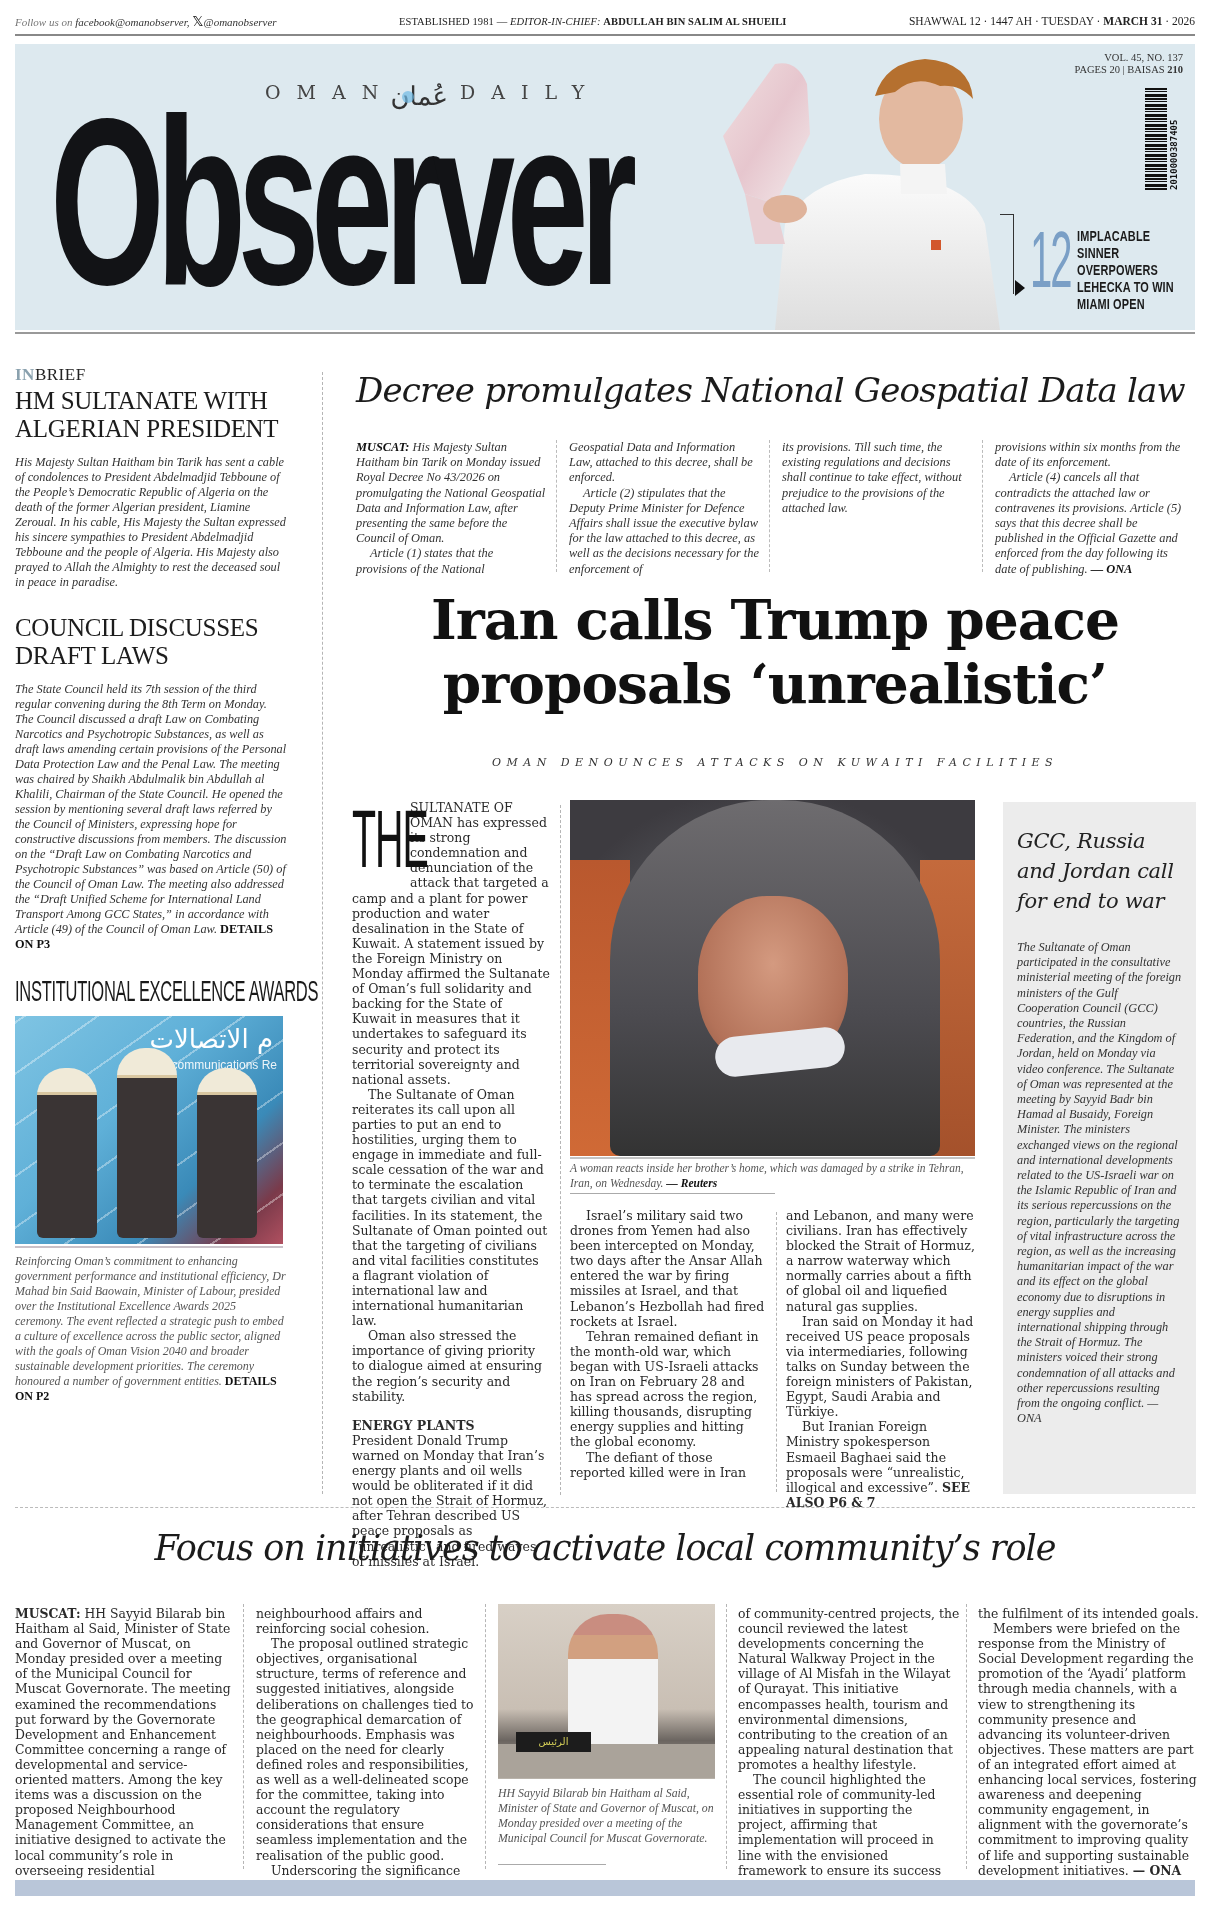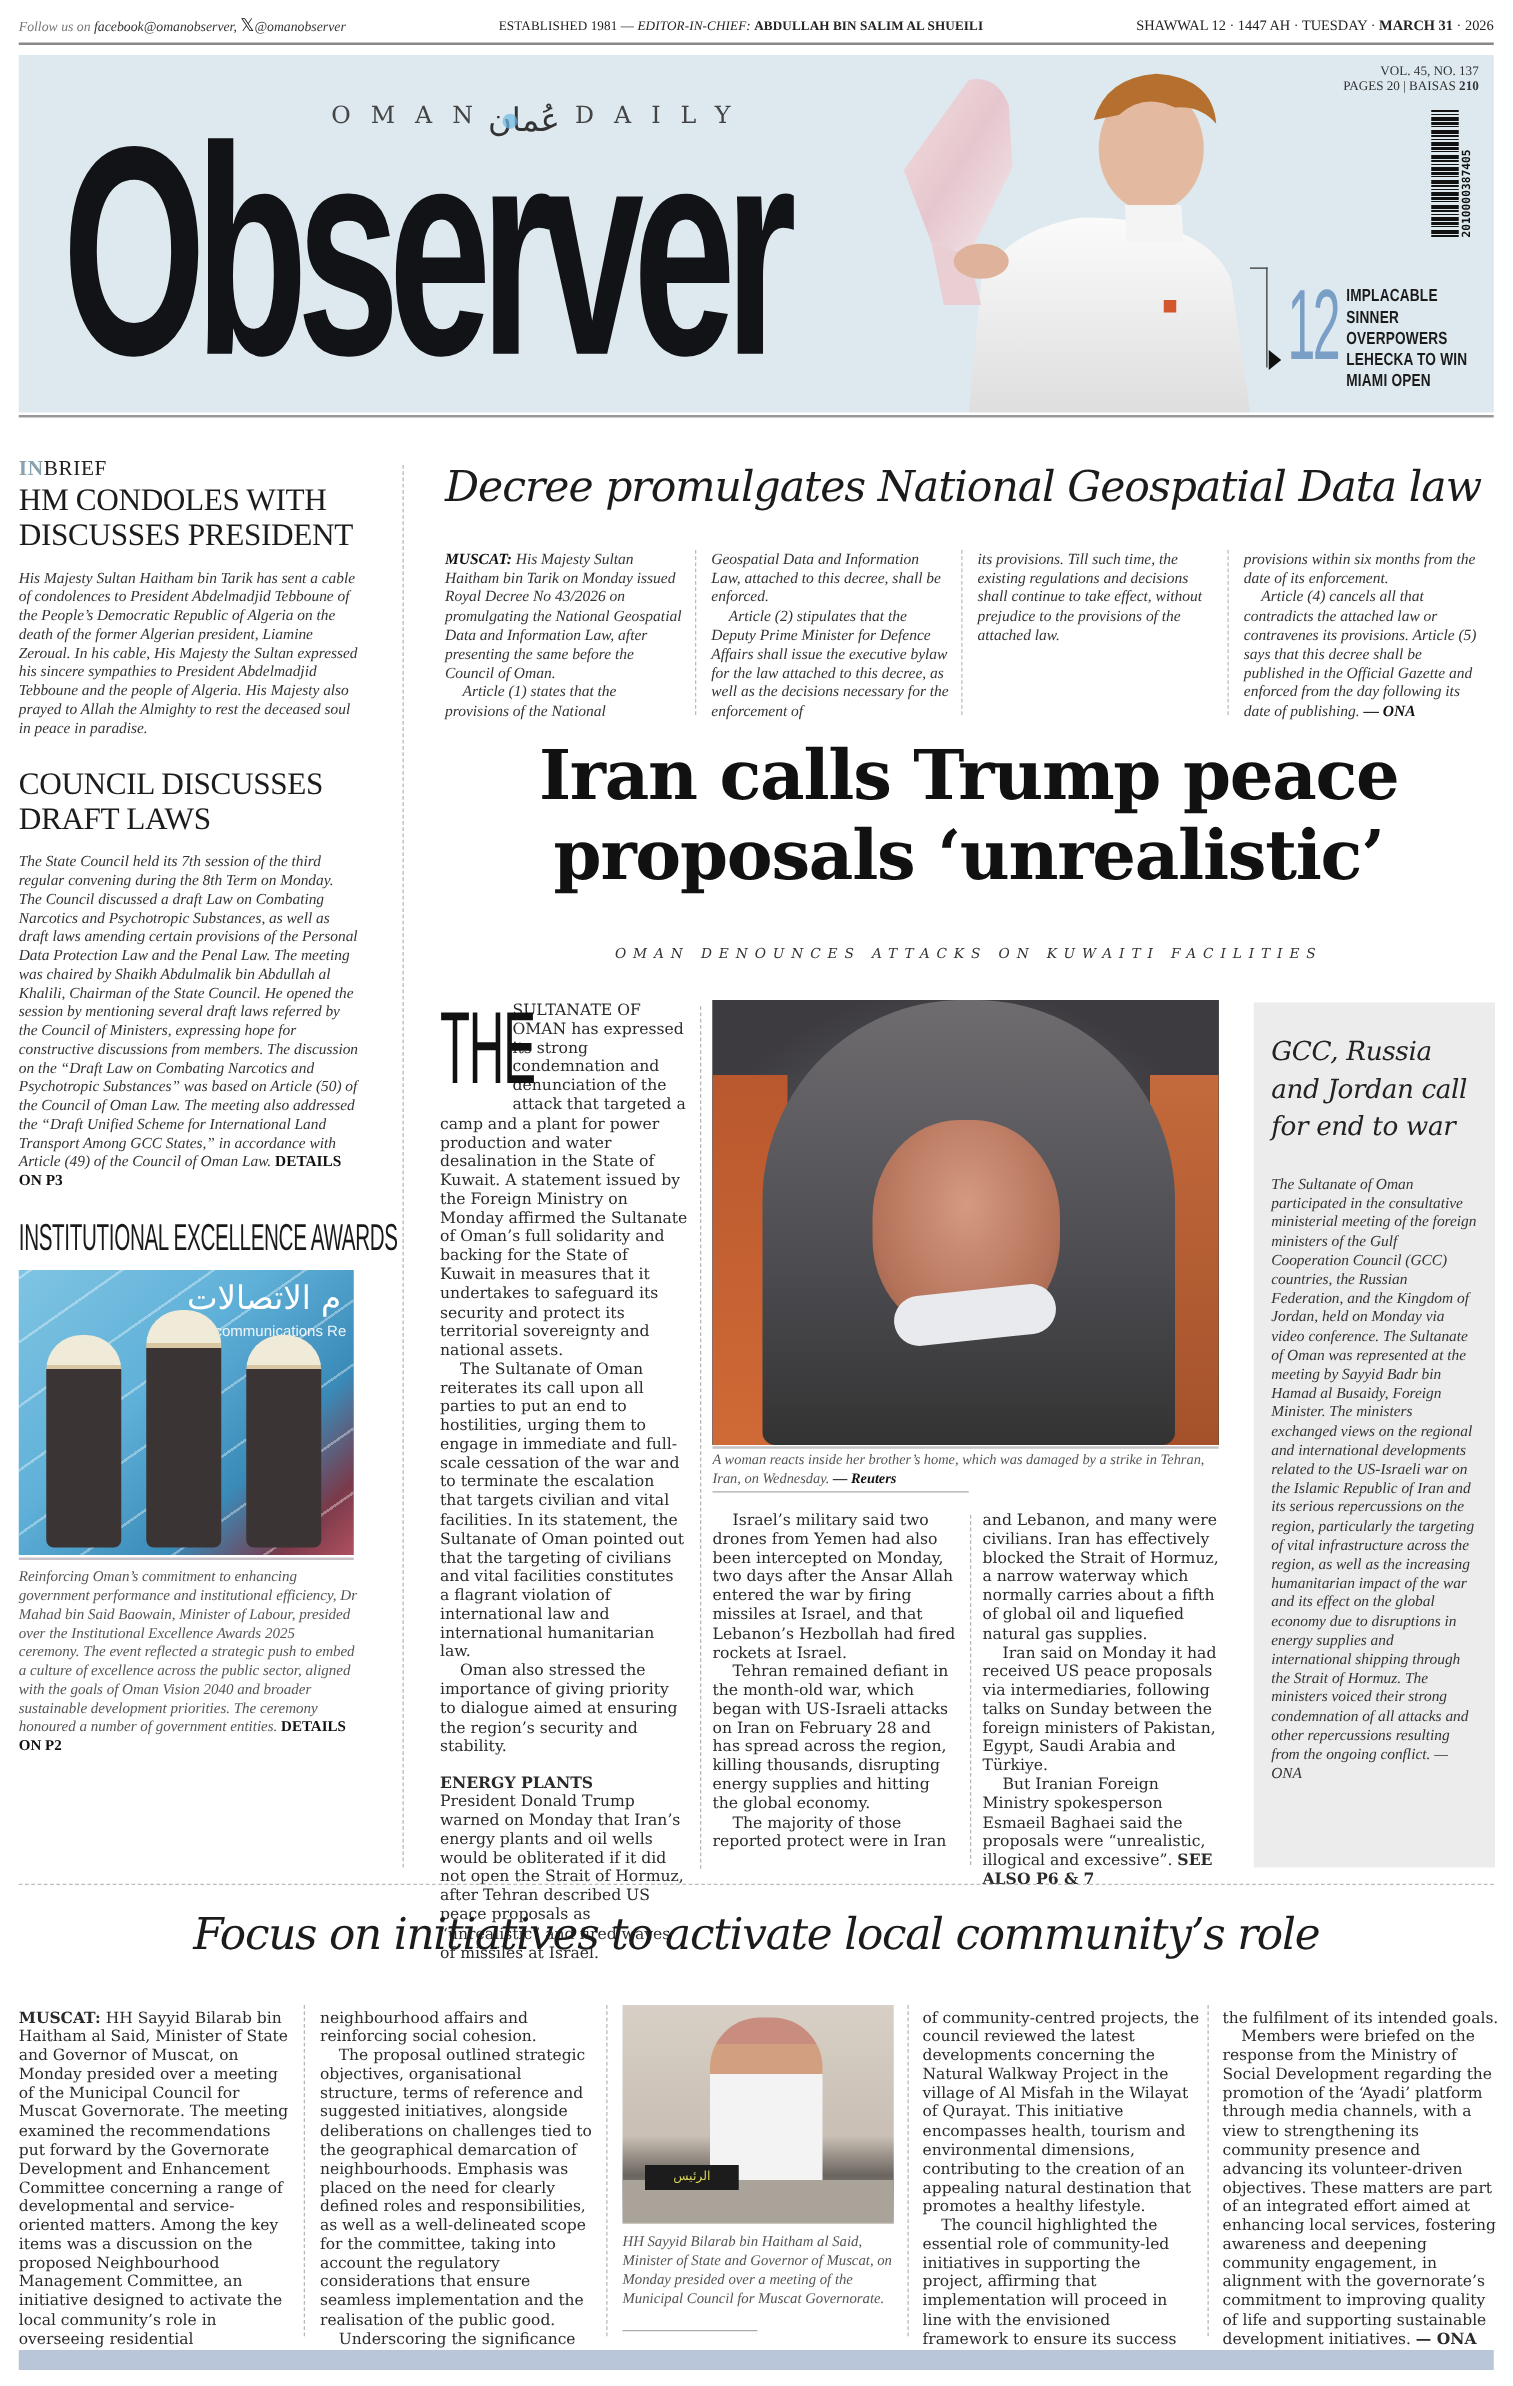--- a/index.html
+++ b/index.html
@@ -164,21 +164,21 @@
   </div>
   <div class="teaser-connector"></div>
   <div class="teaser-arrow"></div>
   <div class="teaser-num">12</div>
   <div class="teaser-text">IMPLACABLE SINNER OVERPOWERS LEHECKA TO WIN MIAMI OPEN</div>
 </div>
 <div class="masthead-rule"></div>
 
 <div class="left-col">
   <div class="inbrief"><b>IN</b><span>BRIEF</span></div>
-  <div class="brief-head">HM CONDOLES WITH DISCUSSES PRESIDENT</div>
+  <div class="brief-head">HM SULTANATE WITH ALGERIAN PRESIDENT</div>
   <div class="brief-body">His Majesty Sultan Haitham bin Tarik has sent a cable of condolences to President Abdelmadjid Tebboune of the People’s Democratic Republic of Algeria on the death of the former Algerian president, Liamine Zeroual. In his cable, His Majesty the Sultan expressed his sincere sympathies to President Abdelmadjid Tebboune and the people of Algeria. His Majesty also prayed to Allah the Almighty to rest the deceased soul in peace in paradise.</div>
 
   <div class="brief-head second">COUNCIL DISCUSSES DRAFT LAWS</div>
   <div class="brief-body"><span>The State Council held its 7th session of the third regular convening during the 8th Term on Monday. The Council discussed a draft Law on Combating Narcotics and Psychotropic Substances, as well as draft laws amending certain provisions of the Personal Data Protection Law and the Penal Law. The meeting was chaired by Shaikh Abdulmalik bin Abdullah al Khalili, Chairman of the State Council. He opened the session by mentioning several draft laws referred by the Council of Ministers, expressing hope for constructive discussions from members. The discussion on the “Draft Law on Combating Narcotics and Psychotropic Substances” was based on Article (50) of the Council of Oman Law. The meeting also addressed the “Draft Unified Scheme for International Land Transport Among GCC States,” in accordance with Article (49) of the Council of Oman Law. </span><b>DETAILS ON P3</b></div>
 
   <div class="awards-head">INSTITUTIONAL EXCELLENCE AWARDS</div>
   <div class="awards-photo">
     <span class="arabic-sign">م الاتصالات</span>
     <span class="en-sign">Telecommunications Re</span>
     <div class="fig" style="left:22px;"></div>
@@ -221,21 +221,21 @@
   <div class="face"></div>
   <div class="mask"></div>
 </div>
 <div class="photo-rule"></div>
 <div class="photo-caption"><span>A woman reacts inside her brother’s home, which was damaged by a strike in Tehran, Iran, on Wednesday. </span><b>— Reuters</b></div>
 <div class="caption-underline"></div>
 
 <div class="story-col2">
   <p>Israel’s military said two drones from Yemen had also been intercepted on Monday, two days after the Ansar Allah entered the war by firing missiles at Israel, and that Lebanon’s Hezbollah had fired rockets at Israel.</p>
   <p>Tehran remained defiant in the month-old war, which began with US-Israeli attacks on Iran on February 28 and has spread across the region, killing thousands, disrupting energy supplies and hitting the global economy.</p>
-  <p>The majority of those reported protect were in Iran</p>
+  <p>The defiant of those reported killed were in Iran</p>
 </div>
 <div class="vdiv" style="left:776px; top:1212px; height:280px;"></div>
 <div class="story-col3">
   <p class="cont">and Lebanon, and many were civilians. Iran has effectively blocked the Strait of Hormuz, a narrow waterway which normally carries about a fifth of global oil and liquefied natural gas supplies.</p>
   <p>Iran said on Monday it had received US peace proposals via intermediaries, following talks on Sunday between the foreign ministers of Pakistan, Egypt, Saudi Arabia and Türkiye.</p>
   <p><span>But Iranian Foreign Ministry spokesperson Esmaeil Baghaei said the proposals were “unrealistic, illogical and excessive”. </span><b>SEE ALSO P6 &amp; 7</b></p>
 </div>
 
 <div class="sidebar-box">
   <div class="sidebar-head">GCC, Russia and Jordan call for end to war</div>

